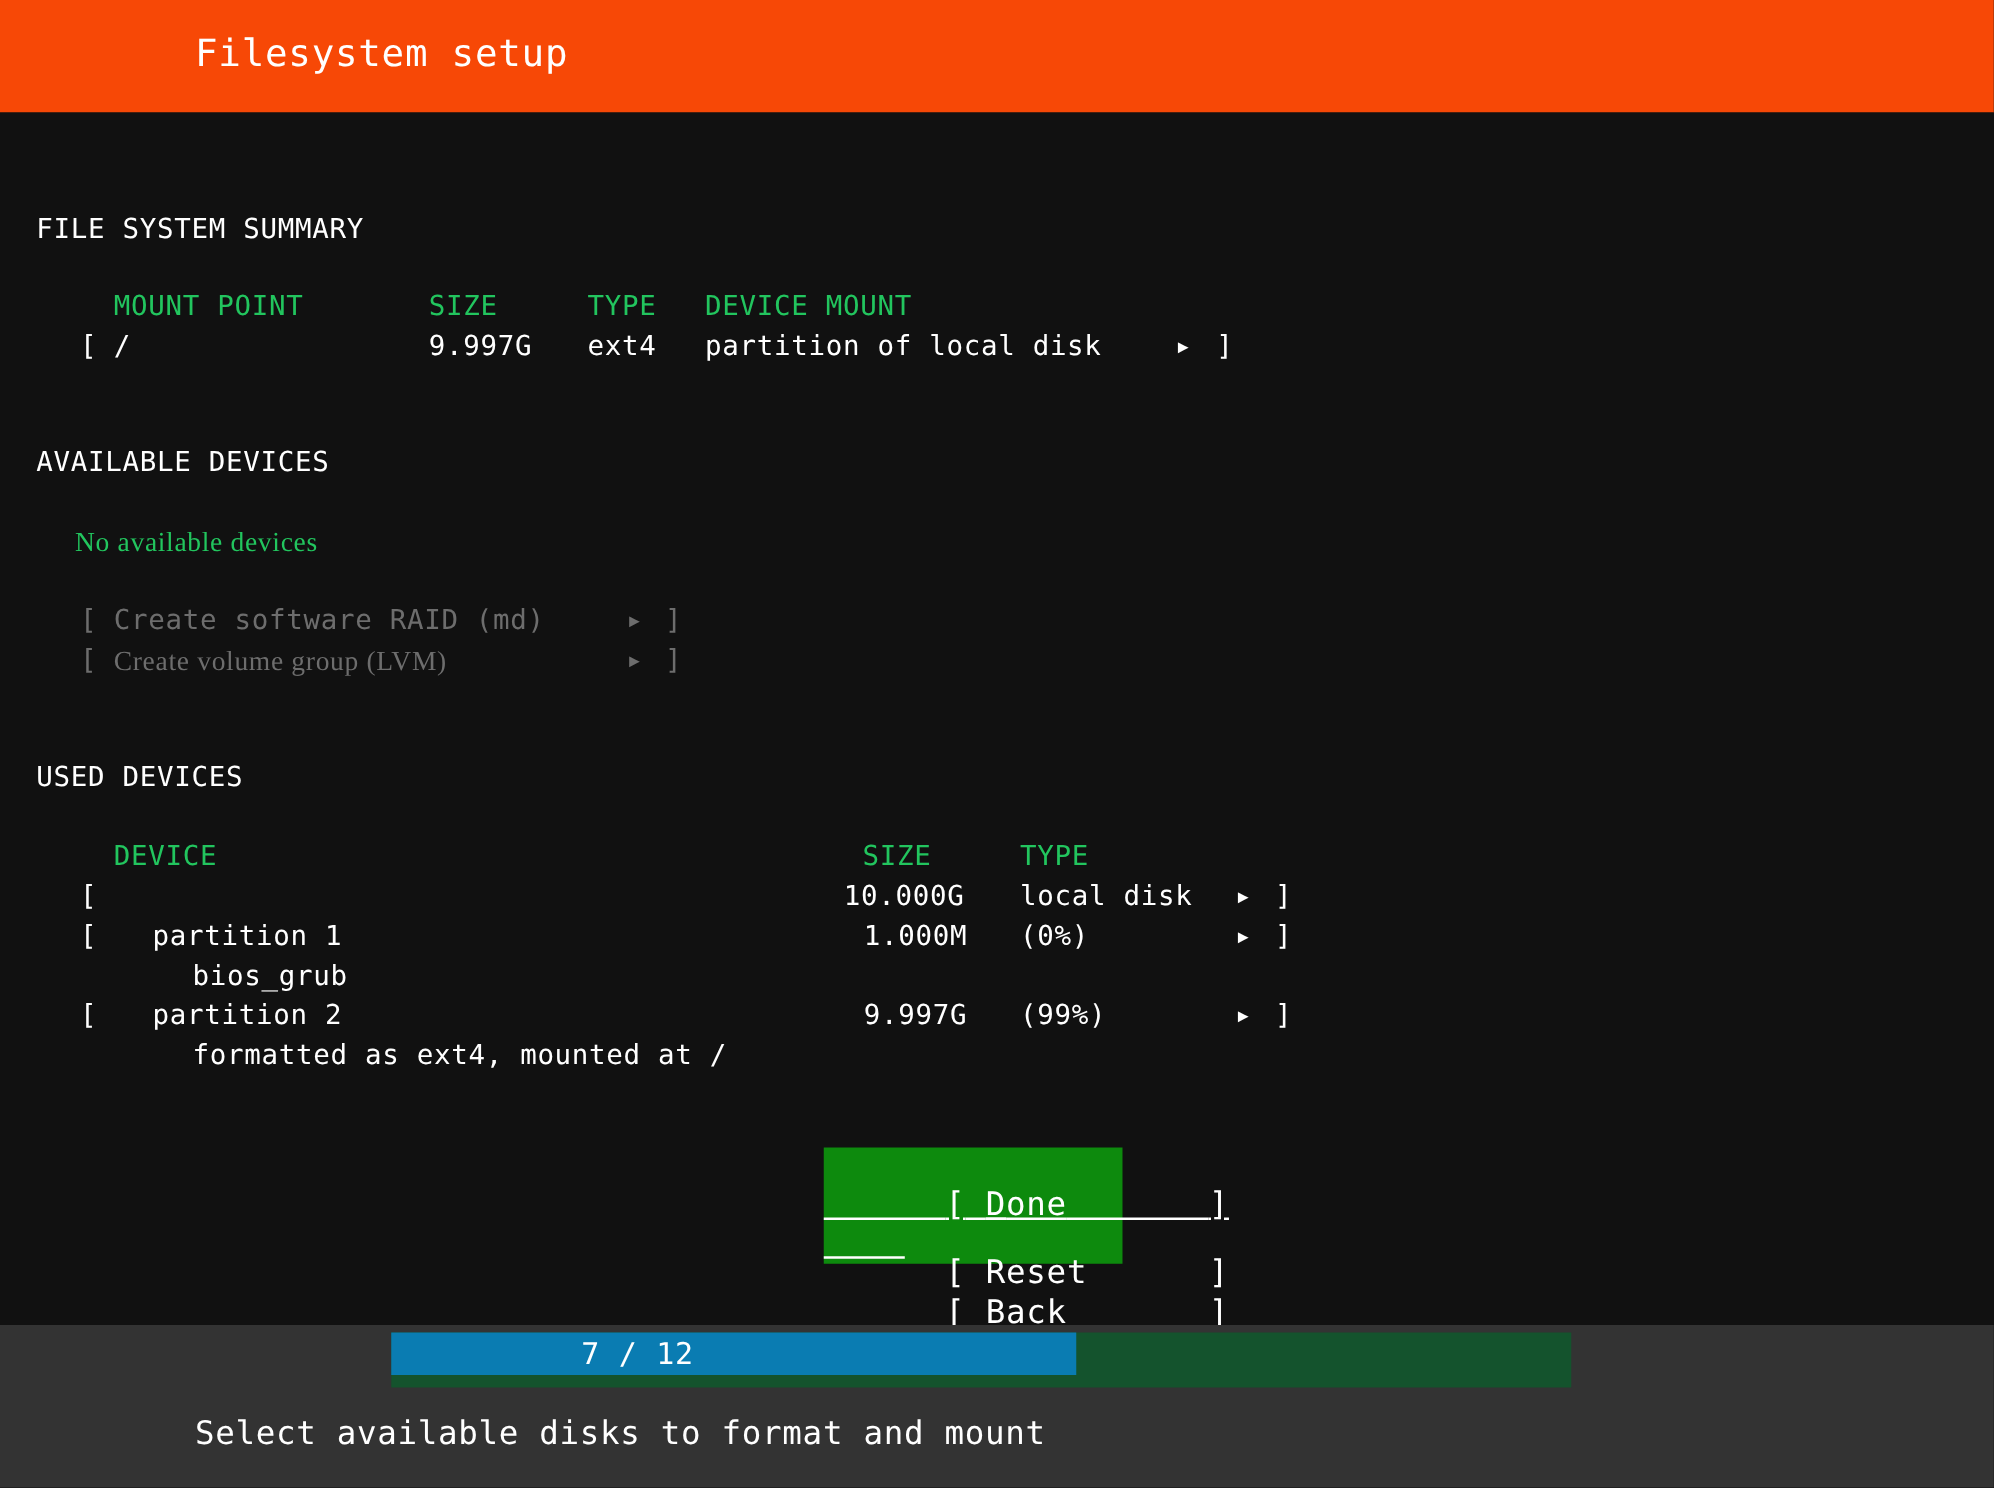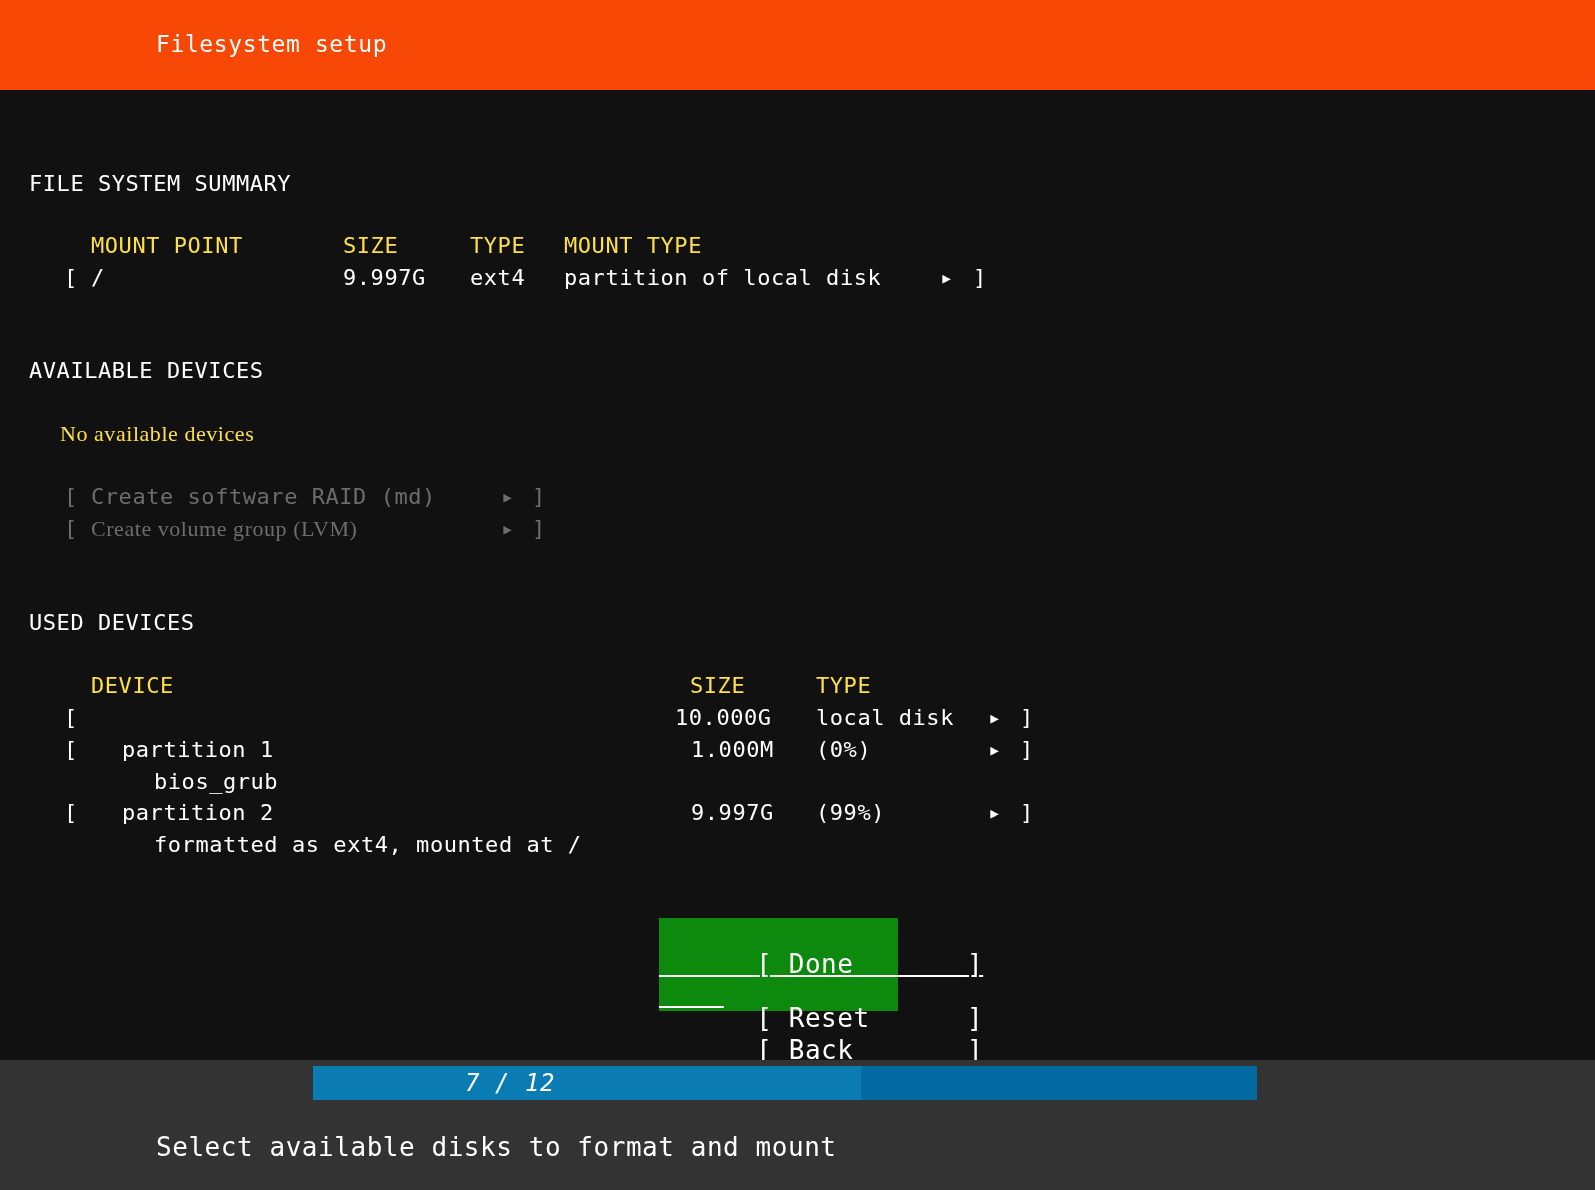--- a/index.html
+++ b/index.html
@@ -27,38 +27,38 @@
     position: absolute;
     left: 0; top: 0;
     width: 1595px;
     height: 90px;
     background: #f74806;
   }
   .header-title {
     position: absolute;
     left: 156px;
     top: 28px;
-    font-size: 23px;
+    font-size: 30px;
     line-height: 32px;
     letter-spacing: 0.6px;
     color: #ffffff;
     white-space: pre;
   }
 
   
   .t {
     position: absolute;
     font-size: 22px;
     line-height: 31px;
     white-space: pre;
     letter-spacing: 0.55px;
     margin-top: 43px;
   }
   .bright { color: #ffffff; }
-  .dim    { color: #fde047; }
+  .dim    { color: #22c55e; }
   .disabled { color: #6d6d6d; }
 
   
   .body-area {
     position: absolute;
     left: 0;
     top: 90px;
     width: 1595px;
     height: 970px;
     background: #111111;
@@ -94,23 +94,22 @@
     top: 1060px;
     width: 1595px;
     height: 130px;
     background: #333333;
   }
   .progress-track {
     position: absolute;
     left: 313px;
     top: 6px;
     width: 944px;
-    height: 34px;
-    background: #0369a1;
-    font-style: italic;
+    height: 44px;
+    background: #14532d;
   }
   .progress-fill {
     position: absolute;
     left: 0;
     top: 0;
     height: 34px;
     background: #0a7cb2;
   }
   .progress-label {
     position: absolute;
@@ -146,21 +145,21 @@
     <div class="header-title">Filesystem setup</div>
   </div>
 
   <div class="body-area">
 
     <div class="t bright" style="left:29px; top:35px;">FILE SYSTEM SUMMARY</div>
 
     <div class="t dim" style="left:91px; top:97px;">MOUNT POINT</div>
     <div class="t dim" style="left:343px; top:97px;">SIZE</div>
     <div class="t dim" style="left:470px; top:97px;">TYPE</div>
-    <div class="t dim" style="left:564px; top:97px;">MOUNT TYPE</div>
+    <div class="t dim" style="left:564px; top:97px;">DEVICE MOUNT</div>
 
     <div class="t bright" style="left:64px; top:129px;">[</div>
     <div class="t bright" style="left:91px; top:129px;">/</div>
     <div class="t bright" style="left:343px; top:129px;">9.997G</div>
     <div class="t bright" style="left:470px; top:129px;">ext4</div>
     <div class="t bright" style="left:564px; top:129px;">partition of local disk</div>
     <div class="t bright" style="left:940px; top:129px;">▸</div>
     <div class="t bright" style="left:973px; top:129px;">]</div>
 
     <div class="t bright" style="left:29px; top:222px;">AVAILABLE DEVICES</div>

